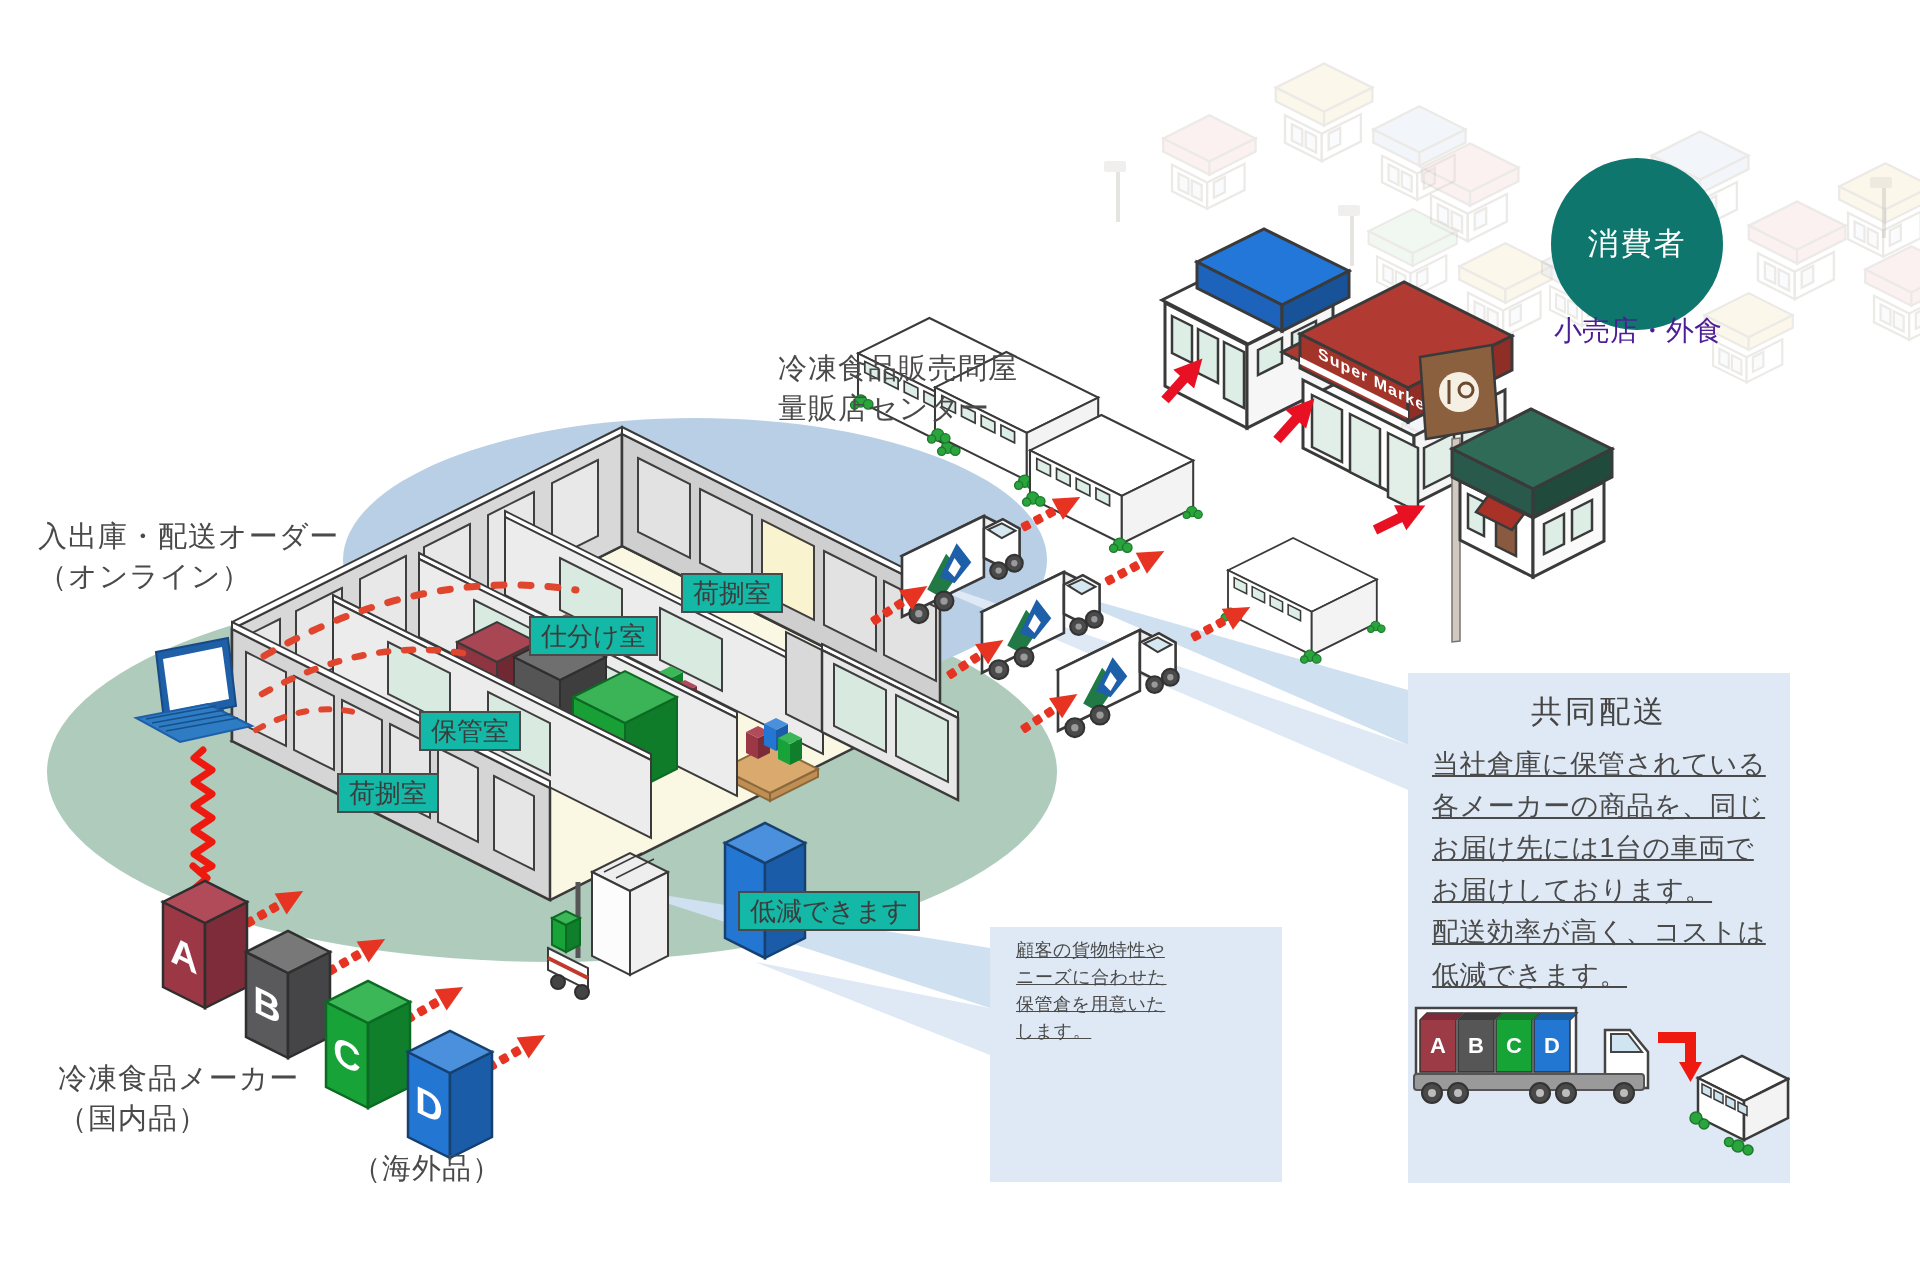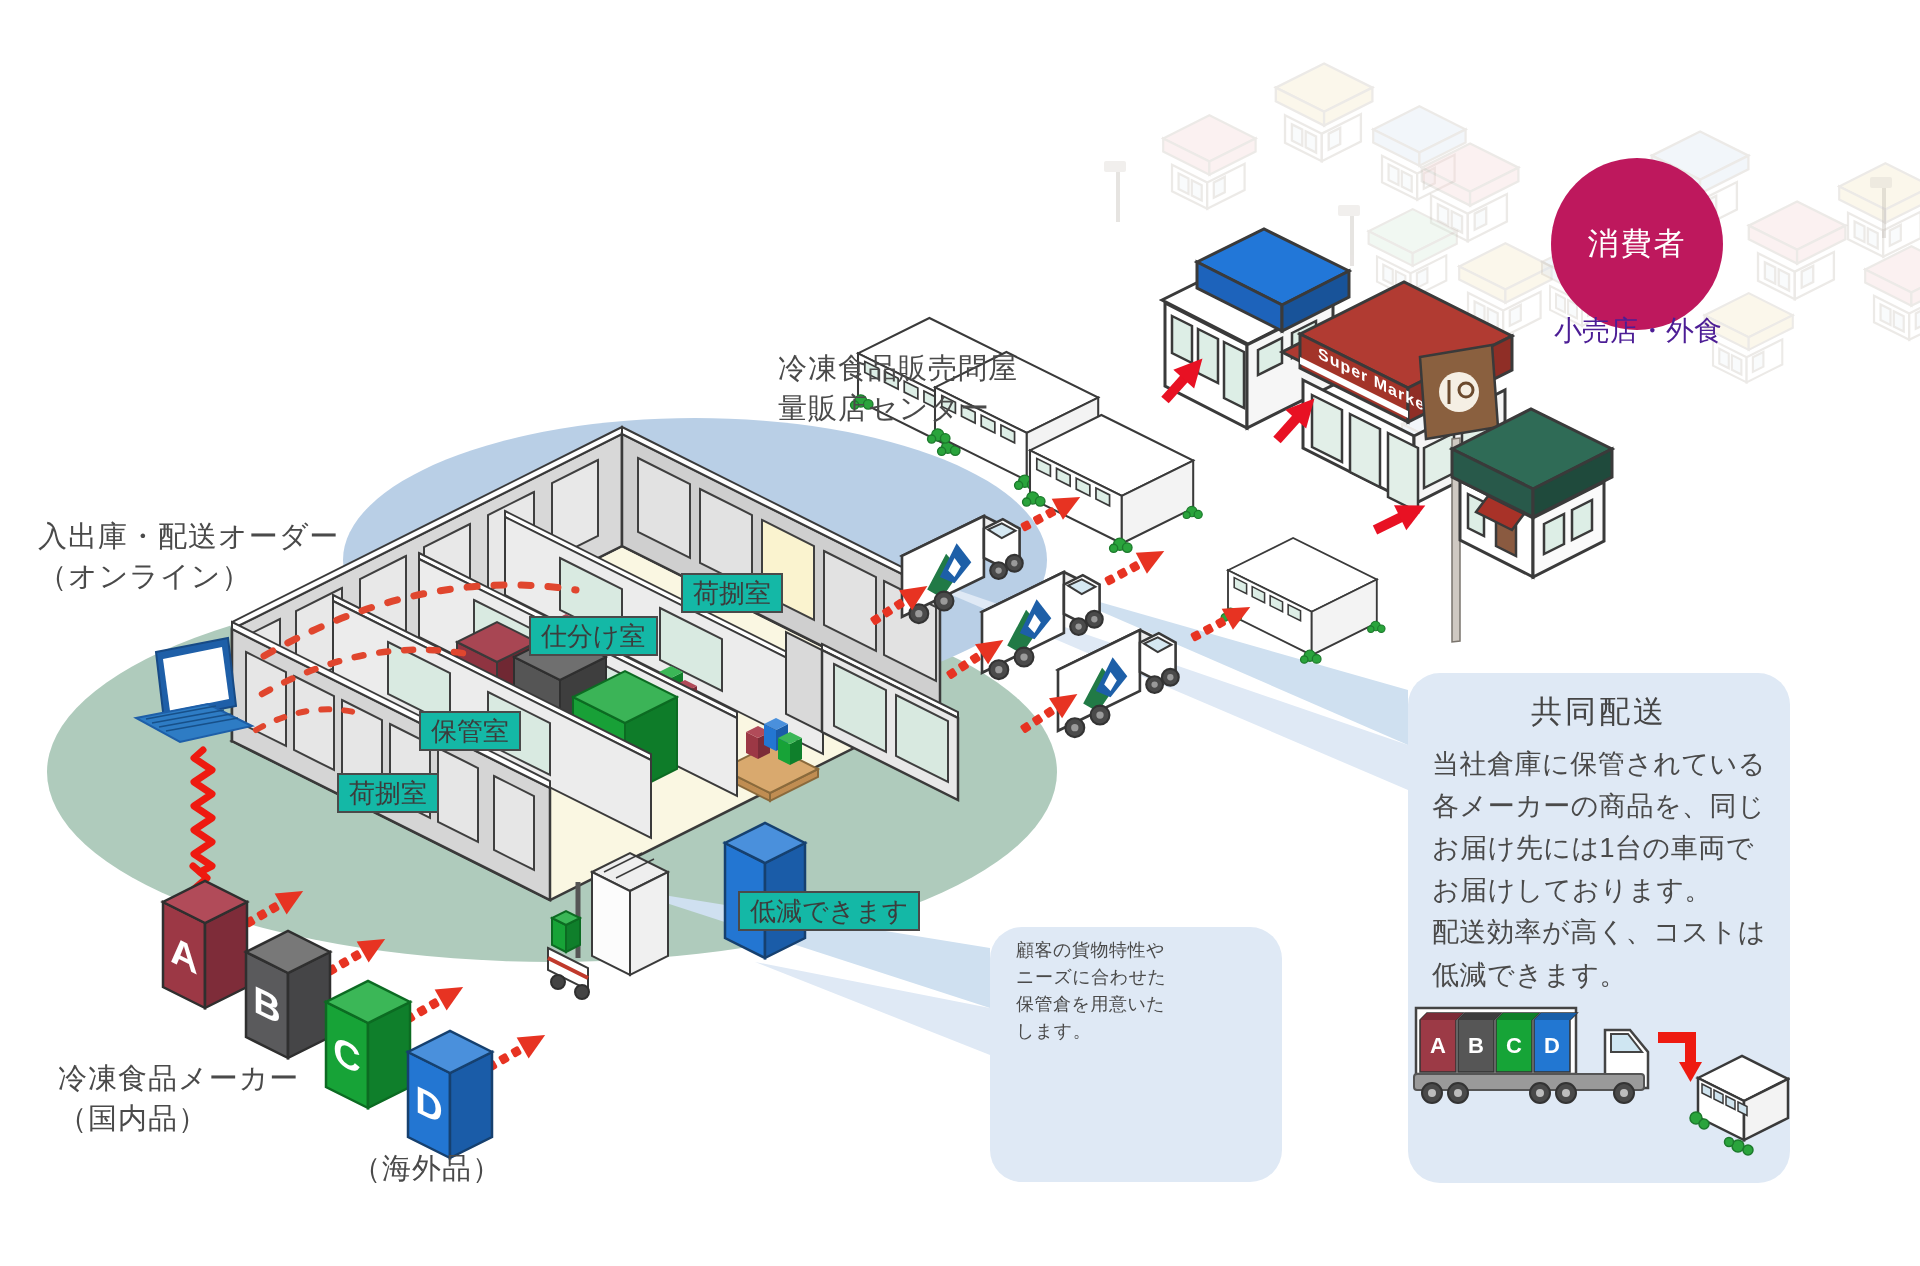--- a/index.html
+++ b/index.html
@@ -9,29 +9,29 @@
   }
   .stage svg.main{position:absolute;left:0;top:0;}
   .ovl{position:absolute;}
   .cap{font-size:29px;line-height:40px;text-align:left;color:#4a4a4a;letter-spacing:1px;white-space:nowrap;}
   .roomtag{
     position:absolute;background:#14b8a6;border:2px solid #4a4a4a;color:#3c3c3c;
     font-size:26px;line-height:30px;padding:3px 10px;white-space:nowrap;
   }
   .consumer{
     position:absolute;left:1551px;top:158px;width:172px;height:172px;border-radius:50%;
-    background:#be185d;display:flex;align-items:center;justify-content:center;
+    background:#0f766e;display:flex;align-items:center;justify-content:center;
     color:#ffffff;font-size:31px;letter-spacing:2px;
   }
   .retail{position:absolute;left:1512px;top:312px;width:210px;text-align:right;font-size:28px;color:#4c1d95;white-space:nowrap;}
   .panel{
-    position:absolute;background:#dfe9f5;border-radius:32px;
+    position:absolute;background:#dfe9f5;
   }
   .panel .ptitle{text-align:center;font-size:31px;color:#454545;letter-spacing:3px;margin:0;padding:0;}
-  .panel .pbody{font-size:27px;line-height:1.56;color:#4a4a4a;white-space:pre-line;letter-spacing:0.5px;}
+  .panel .pbody{font-size:27px;line-height:1.56;color:#4a4a4a;white-space:pre-line;letter-spacing:0.5px;text-decoration:underline;}
   .panel-storage{left:990px;top:927px;width:292px;height:255px;}
   .panel-storage .ptitle{padding-top:16px;}
   .panel-storage .pbody{padding:10px 22px 0 26px;font-size:18px;line-height:1.5;}
   .panel-delivery{left:1408px;top:673px;width:382px;height:510px;}
   .panel-delivery .ptitle{padding-top:18px;}
   .panel-delivery .pbody{padding:10px 18px 0 24px;}
   .panel-delivery svg{display:block;margin-top:4px;}
 </style>
 </head>
 <body>

